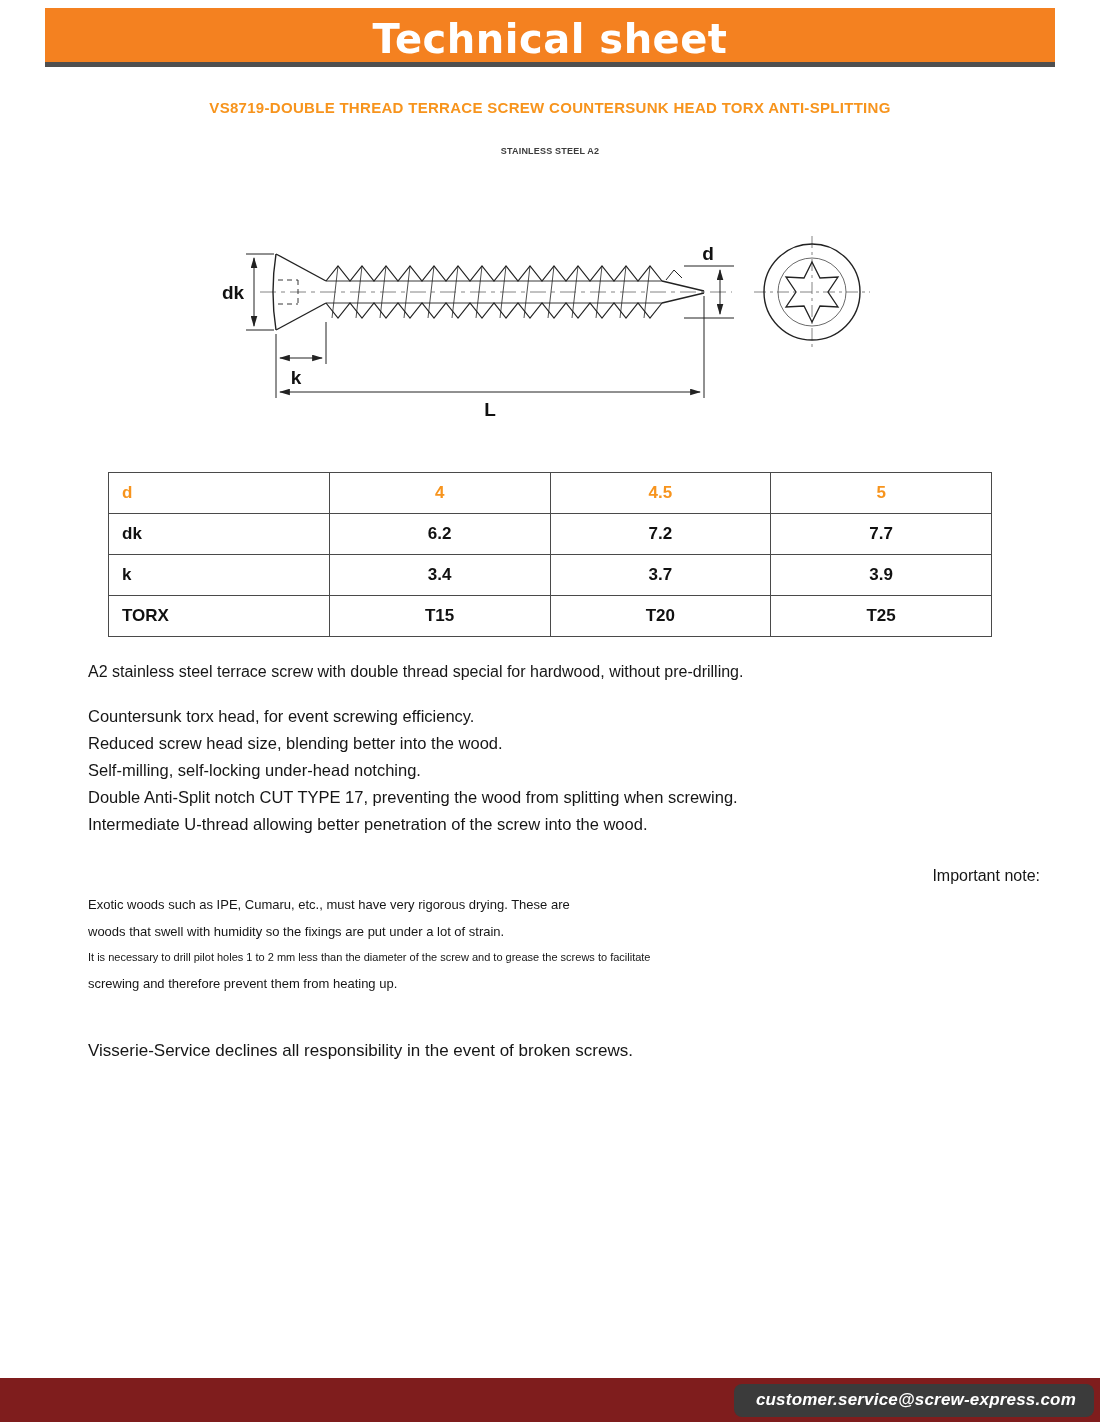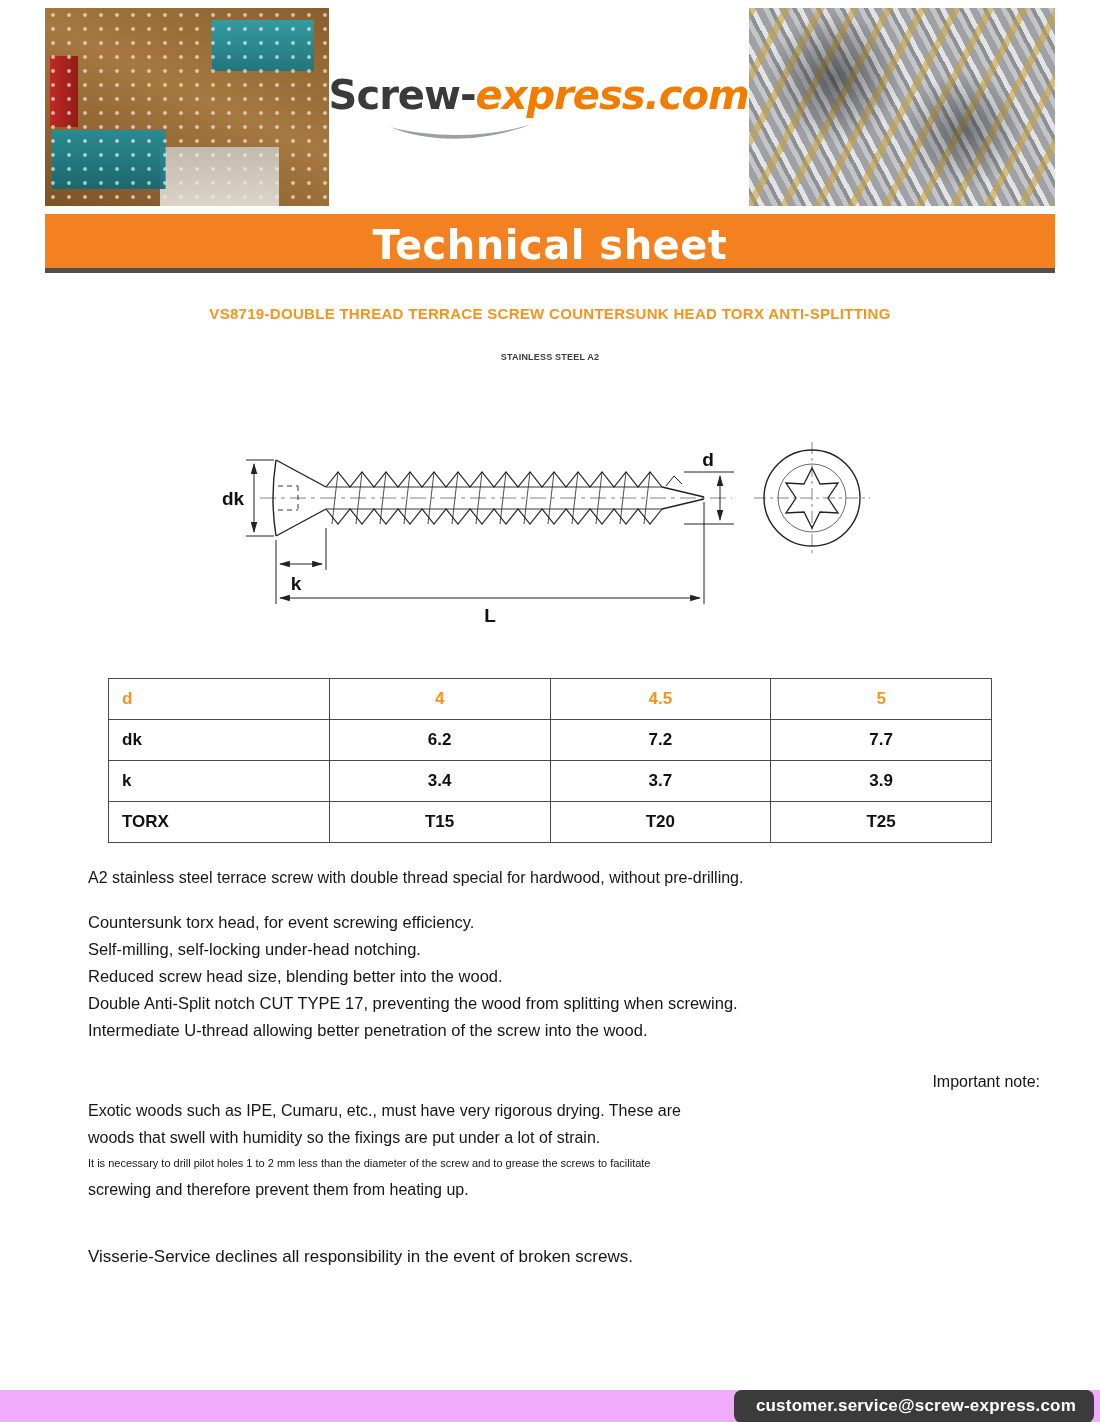--- a/index.html
+++ b/index.html
@@ -56,48 +56,36 @@
   .spec-table td.lbl { width:25%; text-align:left; padding-left:13px; }
   .spec-table td.val { width:25%; text-align:center; }
   .spec-table tr.accent td { color:#f7941d; }
 
   
   .textcol { margin-left:88px; margin-right:60px; }
   .intro { margin-top:26px; font-size:16px; }
   .features { margin-top:22px; }
   .features .line { margin:0; line-height:27px; font-size:16.5px; }
   .note { margin-top:24px; }
-  .note .line { margin:0; line-height:27px; font-size:16px; }
+  .note .line { margin:0; line-height:27px; font-size:13px; }
   .note .line.small { font-size:11px; line-height:25px; }
   .note-title { margin:0 0 2px 0; font-size:16px; line-height:27px;text-align:right; }
   .disclaimer { margin-top:44px; font-size:17px; }
 
   
-  .footer { position:absolute; left:0; right:0; bottom:0; height:32px; background:#f0abfc;
-            display:flex; align-items:center; justify-content:flex-end; }
+  .footer { position:absolute; left:0; right:0; bottom:0; height:44px; background:#7f1d1d;
+            display:flex; align-items:center; justify-content:flex-end;font-style:italic; }
   .email-badge { background:#3b3b3b; color:#ffffff; font-weight:bold; font-size:17px;
                  padding:6px 18px 7px 22px; border-radius:8px; margin-right:6px; letter-spacing:.2px; }
 </style>
 </head>
 <body>
 
 <div class="page">
 
-  <div class="header">
-    <div class="photo photo-left"></div>
-    <div class="logo-zone">
-      <div class="logo-text">
-        <span class="logo-dark">Screw-</span><span class="logo-orange">express.com</span>
-      </div>
-      <svg class="swoosh" width="150" height="20" viewBox="0 0 150 20">
-        <path d="M4,5 C45,22 100,20 146,2 C105,15 50,17 4,5 Z" fill="#9aa0a4"></path>
-      </svg>
-    </div>
-    <div class="photo photo-right"></div>
-  </div>
 
   <div class="banner">
     <div class="banner-title">Technical sheet</div>
   </div>
 
   <div class="prod-title">VS8719-DOUBLE THREAD TERRACE SCREW COUNTERSUNK HEAD TORX ANTI-SPLITTING</div>
   <div class="material">STAINLESS STEEL A2</div>
 
   <div class="diagram-wrap">
     <svg width="660" height="230" viewBox="0 0 660 230">
@@ -213,22 +201,22 @@
         <td class="val">T25</td>
       </tr>
     </tbody>
   </table>
 
   <div class="textcol">
     <p class="intro">A2 stainless steel terrace screw with double thread special for hardwood, without pre-drilling.</p>
 
     <div class="features">
       <p class="line">Countersunk torx head, for event screwing efficiency.</p>
+      <p class="line">Reduced screw head size, blending better into the wood.</p>
       <p class="line">Self-milling, self-locking under-head notching.</p>
-      <p class="line">Reduced screw head size, blending better into the wood.</p>
       <p class="line">Double Anti-Split notch CUT TYPE 17, preventing the wood from splitting when screwing.</p>
       <p class="line">Intermediate U-thread allowing better penetration of the screw into the wood.</p>
     </div>
 
     <div class="note">
       <p class="note-title">Important note:</p>
       <p class="line">Exotic woods such as IPE, Cumaru, etc., must have very rigorous drying. These are</p>
       <p class="line">woods that swell with humidity so the fixings are put under a lot of strain.</p>
       <p class="line small">It is necessary to drill pilot holes 1 to 2 mm less than the diameter of the screw and to grease the screws to facilitate</p>
       <p class="line">screwing and therefore prevent them from heating up.</p>

